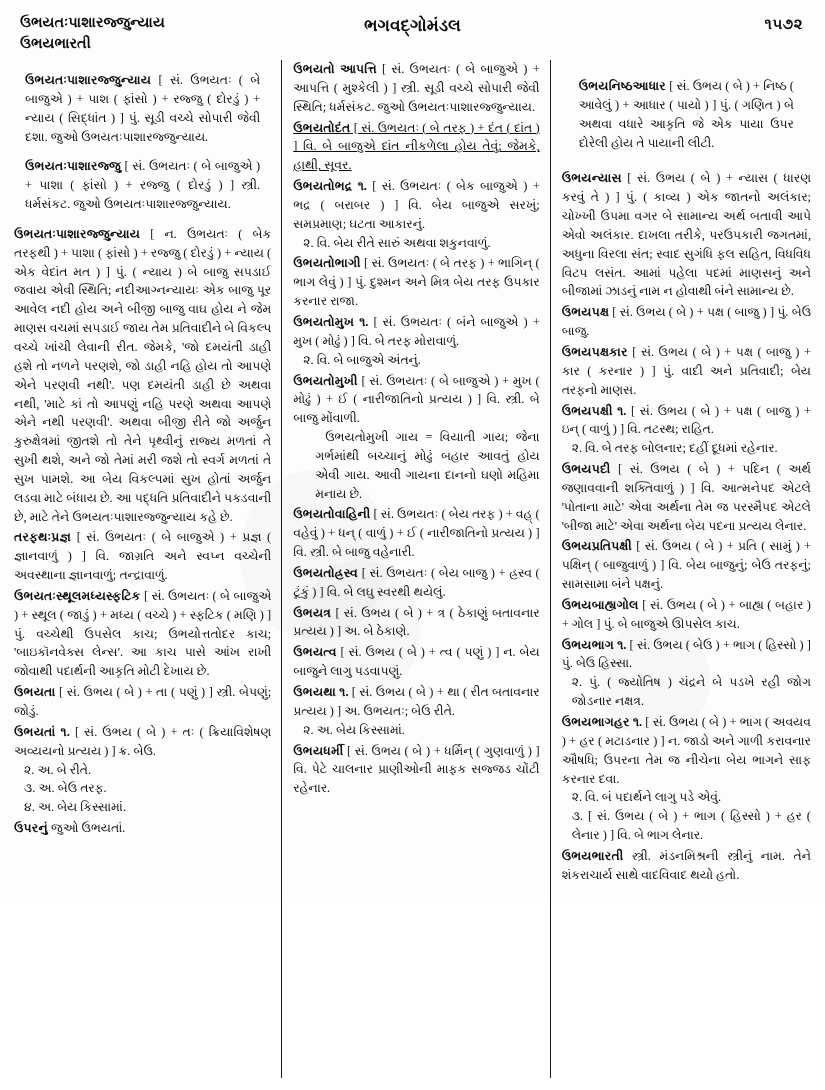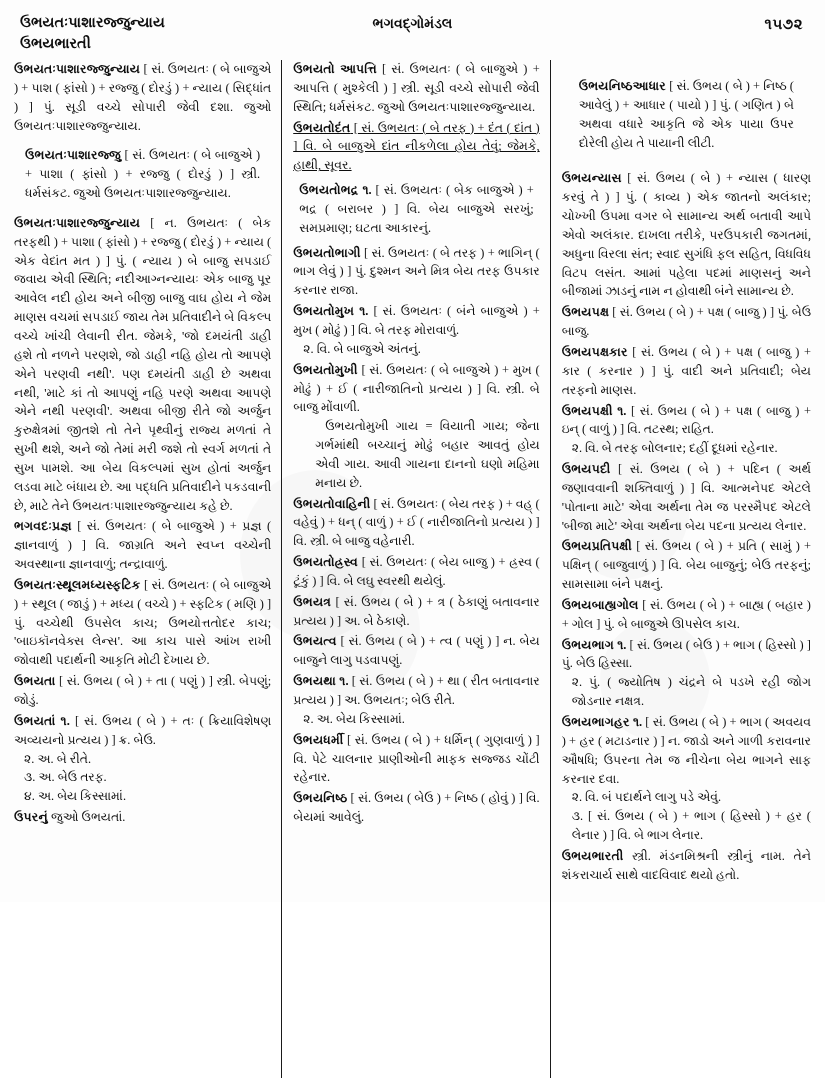--- a/index.html
+++ b/index.html
@@ -40,21 +40,21 @@
     top: 0;
     width: 300px;
   }
   .rh-left div { white-space: nowrap; }
   .rh-center {
     position: absolute;
     left: 0;
     right: 0;
     top: 2px;
     text-align: center;
-    font-size: 14px;
+    font-size: 17px;
     font-weight: bold;
   }
   .rh-right {
     position: absolute;
     right: 8px;
     top: 2px;
     font-size: 15px;
     font-weight: bold;
     letter-spacing: 0.5px;
   }
@@ -136,30 +136,30 @@
       <div>ઉભયતઃપાશારજ્જુન્યાય</div>
       <div>ઉભયભારતી</div>
     </div>
     <div class="rh-center">ભગવદ્ગોમંડલ</div>
     <div class="rh-right">૧૫૭૨</div>
   </div>
 
   <div class="columns">
     <div class="col col-1">
         <div class="entry">
-          <p style="margin: 0px;"><span class="hw">ઉભયતઃપાશારજ્જુન્યાય</span><span class="body-text"> [ સં. ઉભયતઃ ( બે બાજુએ ) + પાશ ( ફાંસો ) + રજ્જુ ( દોરડું ) + ન્યાય ( સિદ્ધાંત ) ] પું. સૂડી વચ્ચે સોપારી જેવી દશા. જુઓ ઉભયતઃપાશારજ્જુન્યાય.</span></p>
+          <p style="margin: 11px;"><span class="hw">ઉભયતઃપાશારજ્જુન્યાય</span><span class="body-text"> [ સં. ઉભયતઃ ( બે બાજુએ ) + પાશ ( ફાંસો ) + રજ્જુ ( દોરડું ) + ન્યાય ( સિદ્ધાંત ) ] પું. સૂડી વચ્ચે સોપારી જેવી દશા. જુઓ ઉભયતઃપાશારજ્જુન્યાય.</span></p>
         </div>
         <div class="entry">
           <p style="margin: 11px;"><span class="hw">ઉભયતઃપાશારજ્જુ</span><span class="body-text"> [ સં. ઉભયતઃ ( બે બાજુએ ) + પાશા ( ફાંસો ) + રજ્જુ ( દોરડું ) ] સ્ત્રી. ધર્મસંકટ. જુઓ ઉભયતઃપાશારજ્જુન્યાય.</span></p>
         </div>
         <div class="entry">
           <p style="margin: 0px;"><span class="hw">ઉભયતઃપાશારજ્જુન્યાય</span><span class="body-text"> [ ન. ઉભયતઃ ( બેક તરફથી ) + પાશા ( ફાંસો ) + રજ્જુ ( દોરડું ) + ન્યાય ( એક વેદાંત મત ) ] પું. ( ન્યાય ) બે બાજુ સપડાઈ જવાય એવી સ્થિતિ; નદીઆગ્નન્યાયઃ એક બાજુ પૂર આવેલ નદી હોય અને બીજી બાજુ વાઘ હોય ને જેમ માણસ વચમાં સપડાઈ જાય તેમ પ્રતિવાદીને બે વિકલ્પ વચ્ચે ખાંચી લેવાની રીત. જેમકે, 'જો દમયંતી ડાહી હશે તો નળને પરણશે, જો ડાહી નહિ હોય તો આપણે એને પરણવી નથી'. પણ દમયંતી ડાહી છે અથવા નથી, 'માટે કાં તો આપણું નહિ પરણે અથવા આપણે એને નથી પરણવી'. અથવા બીજી રીતે જો અર્જુન કુરુક્ષેત્રમાં જીતશે તો તેને પૃથ્વીનું રાજ્ય મળતાં તે સુખી થશે, અને જો તેમાં મરી જશે તો સ્વર્ગ મળતાં તે સુખ પામશે. આ બેય વિકલ્પમાં સુખ હોતાં અર્જુન લડવા માટે બંધાય છે. આ પદ્ધતિ પ્રતિવાદીને પકડવાની છે, માટે તેને ઉભયતઃપાશારજ્જુન્યાય કહે છે.</span></p>
         </div>
         <div class="entry">
-          <p style="margin: 0px;"><span class="hw">ભગવદઃપ્રજ્ઞ</span><span class="body-text"> [ સં. ઉભયતઃ ( બે બાજુએ ) + પ્રજ્ઞ ( જ્ઞાનવાળું ) ] વિ. જાગ્રતિ અને સ્વપ્ન વચ્ચેની અવસ્થાના જ્ઞાનવાળું; તન્દ્રાવાળું.</span></p>
+          <p style="margin: 0px;"><span class="hw">તરફથઃપ્રજ્ઞ</span><span class="body-text"> [ સં. ઉભયતઃ ( બે બાજુએ ) + પ્રજ્ઞ ( જ્ઞાનવાળું ) ] વિ. જાગ્રતિ અને સ્વપ્ન વચ્ચેની અવસ્થાના જ્ઞાનવાળું; તન્દ્રાવાળું.</span></p>
         </div>
         <div class="entry">
           <p style="margin: 0px;"><span class="hw">ઉભયતઃસ્થૂલમધ્યસ્ફટિક</span><span class="body-text"> [ સં. ઉભયતઃ ( બે બાજુએ ) + સ્થૂલ ( જાડું ) + મધ્ય ( વચ્ચે ) + સ્ફટિક ( મણિ ) ] પું. વચ્ચેથી ઉપસેલ કાચ; ઉભયોત્તતોદર કાચ; 'બાઇકૉનવેક્સ લેન્સ'. આ કાચ પાસે આંખ રાખી જોવાથી પદાર્થની આકૃતિ મોટી દેખાય છે.</span></p>
         </div>
         <div class="entry">
           <p style="margin: 0px;"><span class="hw">ઉભયતા</span><span class="body-text"> [ સં. ઉભય ( બે ) + તા ( પણું ) ] સ્ત્રી. બેપણું; જોડું.</span></p>
         </div>
         <div class="entry">
           <p style="margin: 0px;"><span class="hw">ઉભયતાં</span><span class="sense-num"> ૧.</span><span class="body-text"> [ સં. ઉભય ( બે ) + તઃ ( ક્રિયાવિશેષણ અવ્યયનો પ્રત્યય ) ] ક્ર. બેઉ.</span></p>
           <p class="sub">૨. અ. બે રીતે.</p>
@@ -172,21 +172,22 @@
       </div>
     <div class="rule"></div>
     <div class="col col-2">
         <div class="entry">
           <p style="margin: 0px;"><span class="hw">ઉભયતો આપત્તિ</span><span class="body-text"> [ સં. ઉભયતઃ ( બે બાજુએ ) + આપત્તિ ( મુશ્કેલી ) ] સ્ત્રી. સૂડી વચ્ચે સોપારી જેવી સ્થિતિ; ધર્મસંકટ. જુઓ ઉભયતઃપાશારજ્જુન્યાય.</span></p>
         </div>
         <div class="entry">
           <p style="margin: 0px; text-decoration: underline;"><span class="hw">ઉભયતોદંત</span><span class="body-text"> [ સં. ઉભયતઃ ( બે તરફ ) + દંત ( દાંત ) ] વિ. બે બાજુએ દાંત નીકળેલા હોય તેવું; જેમકે, હાથી, સૂવર.</span></p>
         </div>
         <div class="entry">
-          <p style="margin: 6px;"><span class="hw">ઉભયતોભદ્ર</span><span class="sense-num"> ૧.</span><span class="body-text"> [ સં. ઉભયતઃ ( બેક બાજુએ ) + ભદ્ર ( બરાબર ) ] વિ. બેય બાજુએ સરખું; સમપ્રમાણ; ઘટતા આકારનું.</span></p>
+          <p style="margin: 0px;"><span class="hw">ઉભયતોભદ્ર</span><span class="sense-num"> ૧.</span><span class="body-text"> [ સં. ઉભયતઃ ( બેક બાજુએ ) + ભદ્ર ( બરાબર ) ] વિ. બેય બાજુએ સરખું; સમપ્રમાણ; ઘટતા આકારનું.</span></p>
+          <p class="sub">૨. વિ. બેય રીતે સારું અથવા શકુનવાળું.</p>
         </div>
         <div class="entry">
           <p style="margin: 0px;"><span class="hw">ઉભયતોભાગી</span><span class="body-text"> [ સં. ઉભયતઃ ( બે તરફ ) + ભાગિન્ ( ભાગ લેવું ) ] પું. દુશ્મન અને મિત્ર બેય તરફ ઉપકાર કરનાર રાજા.</span></p>
         </div>
         <div class="entry">
           <p style="margin: 0px;"><span class="hw">ઉભયતોમુખ</span><span class="sense-num"> ૧.</span><span class="body-text"> [ સં. ઉભયતઃ ( બંને બાજુએ ) + મુખ ( મોઢું ) ] વિ. બે તરફ મોરાવાળું.</span></p>
           <p class="sub">૨. વિ. બે બાજુએ અંતનું.</p>
         </div>
         <div class="entry">
           <p style="margin: 0px;"><span class="hw">ઉભયતોમુખી</span><span class="body-text"> [ સં. ઉભયતઃ ( બે બાજુએ ) + મુખ ( મોઢું ) + ઈ ( નારીજાતિનો પ્રત્યય ) ] વિ. સ્ત્રી. બે બાજુ મોંવાળી.</span></p>
@@ -203,23 +204,20 @@
         </div>
         <div class="entry">
           <p style="margin: 0px;"><span class="hw">ઉભયત્વ</span><span class="body-text"> [ સં. ઉભય ( બે ) + ત્વ ( પણું ) ] ન. બેય બાજુને લાગુ પડવાપણું.</span></p>
         </div>
         <div class="entry">
           <p style="margin: 0px;"><span class="hw">ઉભયથા</span><span class="sense-num"> ૧.</span><span class="body-text"> [ સં. ઉભય ( બે ) + થા ( રીત બતાવનાર પ્રત્યય ) ] અ. ઉભયતઃ; બેઉ રીતે.</span></p>
           <p class="sub">૨. અ. બેય કિસ્સામાં.</p>
         </div>
         <div class="entry">
           <p style="margin: 0px;"><span class="hw">ઉભયધર્મી</span><span class="body-text"> [ સં. ઉભય ( બે ) + ધર્મિન્ ( ગુણવાળું ) ] વિ. પેટે ચાલનાર પ્રાણીઓની માફક સજ્જડ ચોંટી રહેનાર.</span></p>
-        </div>
-        <div class="entry">
-          <p style="margin: 0px;"><span class="hw">ઉભયનિષ્ઠ</span><span class="body-text"> [ સં. ઉભય ( બેઉ ) + નિષ્ઠ ( હોવું ) ] વિ. બેયમાં આવેલું.</span></p>
         </div>
       </div>
     <div class="rule"></div>
     <div class="col col-3">
         <div class="entry">
           <p style="margin: 17px;"><span class="hw">ઉભયનિષ્ઠઆધાર</span><span class="body-text"> [ સં. ઉભય ( બે ) + નિષ્ઠ ( આવેલું ) + આધાર ( પાયો ) ] પું. ( ગણિત ) બે અથવા વધારે આકૃતિ જે એક પાયા ઉપર દોરેલી હોય તે પાયાની લીટી.</span></p>
         </div>
         <div class="entry">
           <p style="margin: 0px;"><span class="hw">ઉભયન્યાસ</span><span class="body-text"> [ સં. ઉભય ( બે ) + ન્યાસ ( ધારણ કરવું તે ) ] પું. ( કાવ્ય ) એક જાતનો અલંકાર; ચોખ્ખી ઉપમા વગર બે સામાન્ય અર્થ બતાવી આપે એવો અલંકાર. દાખલા તરીકે, પરઉપકારી જગતમાં, અધુના વિરલા સંત; સ્વાદ સુગંધિ ફલ સહિત, વિધવિધ વિટપ લસંત. આમાં પહેલા પદમાં માણસનું અને બીજામાં ઝાડનું નામ ન હોવાથી બંને સામાન્ય છે.</span></p>
         </div>

